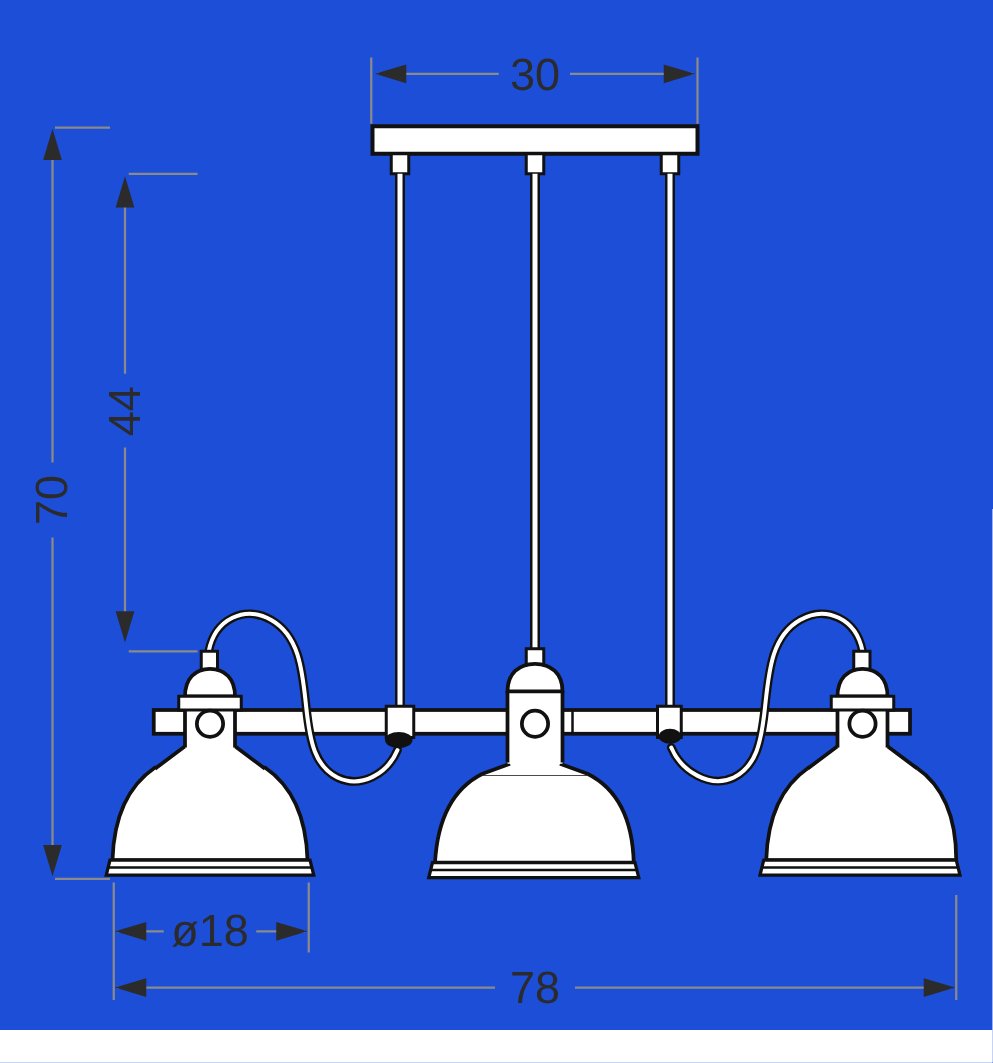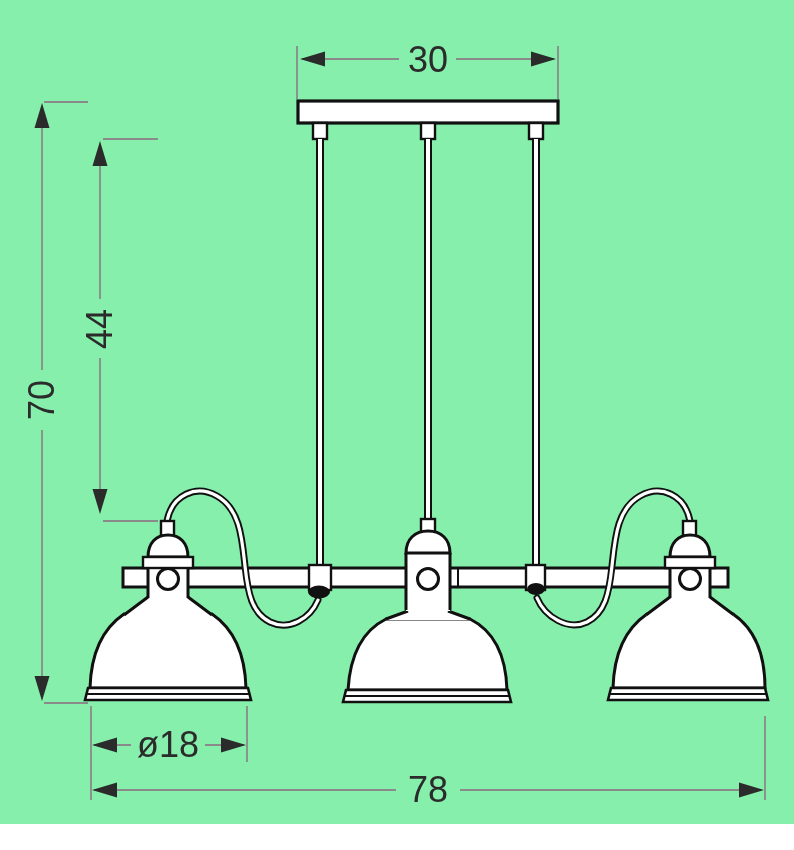--- a/index.html
+++ b/index.html
@@ -7,21 +7,21 @@
     padding: 0;
     background: #ffffff;
     width: 794px;
     height: 850px;
     overflow: hidden;
   }
   .stage {
     position: relative;
     width: 794px;
     height: 824px;
-    background: #86efac;
+    background: #1d4ed8;
   }
   svg { display: block; }
   .dim-label {
     font-family: "Liberation Sans", "DejaVu Sans", sans-serif;
     font-size: 36px;
     fill: #2b2b2b;
     text-anchor: middle;
   }
   .dimline { stroke: #8a8a8a; stroke-width: 1.8; fill: none; }
   .arrow   { fill: #2b2b2b; stroke: none; }

